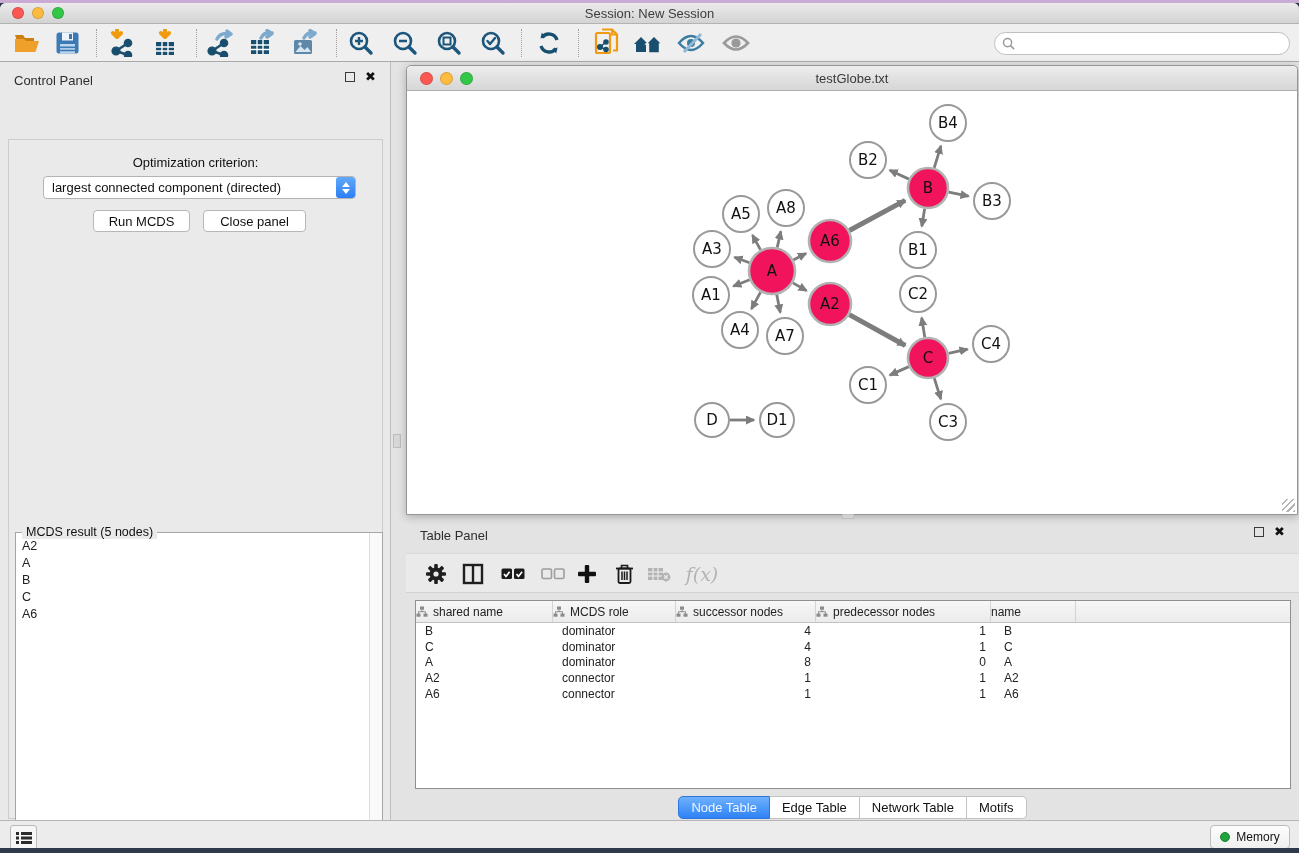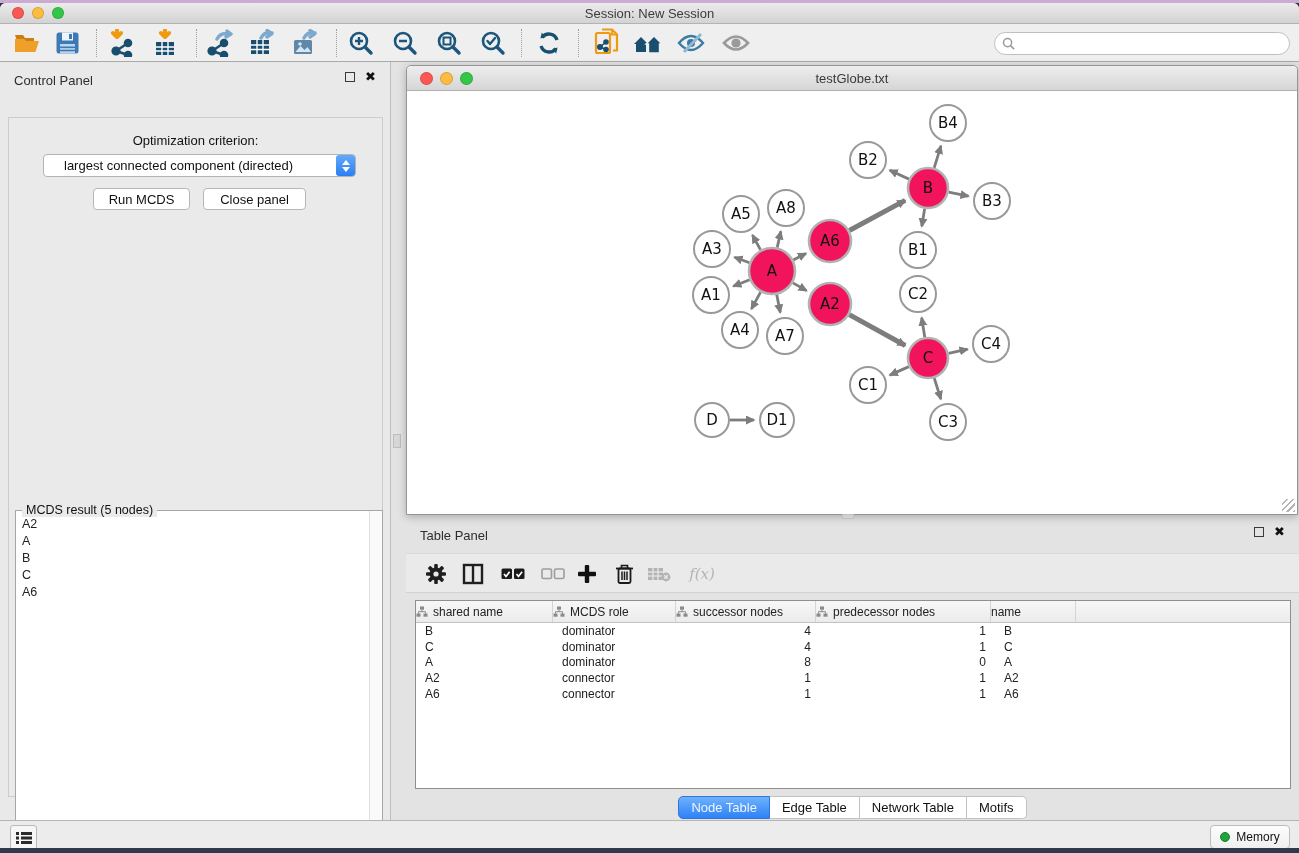--- a/index.html
+++ b/index.html
@@ -36,26 +36,26 @@
   .panel-head { position:absolute; left:14px; top:11px; color:#2e2e2e; }
   .wicons { position:absolute; top:10px; display:flex; gap:10px; align-items:center; }
   .float-ic { width:10px; height:10px; border:1.6px solid #3a3a3a; background:transparent; }
   .close-ic { font-weight:bold; font-size:13px; color:#111; line-height:10px; }
   .cp-tabs { position:absolute; left:78px; top:36px; display:flex; }
   .tabbtn { height:22px; padding:0 13px; background:#fff; border:1px solid #bdbdbd; border-left:none;
             display:flex; align-items:center; font-size:13px; color:#111; }
   .tabbtn:first-child { border-left:1px solid #bdbdbd; border-radius:4px 0 0 4px; }
   .tabbtn:last-child { border-radius:0 4px 4px 0; }
   .tabbtn.active { background:linear-gradient(#6fb1fc,#2e82f6); border-color:#2e76dd; color:#fff; }
-  .cp-body { position:absolute; left:8px; top:55px; width:375px; height:680px; background:#eaeaea;
+  .cp-body { position:absolute; left:8px; top:77px; width:375px; height:680px; background:#eaeaea;
              border:1px solid #cccccc; }
   .crit-label { position:absolute; left:0; right:0; top:15px; text-align:center; color:#111; }
   .selectbox { position:absolute; left:34px; top:36px; width:313px; height:23px; background:#fff;
                border:1px solid #b3b3b3; border-radius:4px; display:flex; align-items:center; }
-  .selectbox .val { flex:1; padding-left:20px; font-size:13px; color:#111; white-space:nowrap; overflow:hidden; }
+  .selectbox .val { flex:1; padding-left:8px; font-size:13px; color:#111; white-space:nowrap; overflow:hidden; }
   .stepper { width:19px; height:21px; margin-right:0px; border-radius:3px; background:linear-gradient(#62a9fb,#2a7ef5);
              display:flex; flex-direction:column; align-items:center; justify-content:center; gap:2px; }
   .stepper .up { width:0; height:0; border-left:4px solid transparent; border-right:4px solid transparent; border-bottom:5px solid #fff; }
   .stepper .dn { width:0; height:0; border-left:4px solid transparent; border-right:4px solid transparent; border-top:5px solid #fff; }
   .btn { position:absolute; height:22px; background:#fff; border:1px solid #b7b7b7; border-radius:4px;
          font-size:13px; color:#111; display:flex; align-items:center; justify-content:center; }
   .mcds-box { position:absolute; left:6px; top:392px; width:368px; height:342px; border:1px solid #a6a6a6; background:#fff; }
   .mcds-legend { position:absolute; left:6px; top:-8px; background:#eaeaea; padding:0 4px; font-size:12.5px; color:#111; }
   .mcds-list { position:absolute; left:1px; top:4px; bottom:1px; right:14px; overflow:hidden; font-size:12.5px; }
   .mcds-list div { padding:1.5px 0 1.5px 5px; }
@@ -78,21 +78,21 @@
   .canvas { position:absolute; left:0; top:25px; width:890px; height:423px; background:#fff; overflow:hidden; }
   .resize-grip { position:absolute; right:2px; bottom:2px; width:13px; height:13px;
      background:repeating-linear-gradient(135deg, transparent 0 3px, #b5b5b5 3px 4.5px); }
 
   
   .table-panel { position:absolute; left:14px; top:458px; width:893px; height:300px; }
   .tp-head { position:absolute; left:14px; top:8px; color:#2e2e2e; }
   .tp-toolbar { position:absolute; left:0px; top:33px; width:893px; height:40px; background:#eaeaea;
                 border-top:1px solid #dadada; border-bottom:1px solid #d2d2d2; }
   .tp-ic { position:absolute; top:6px; width:30px; height:28px; display:flex; align-items:center; justify-content:center; }
-  .fx { font-family:"DejaVu Serif","Liberation Serif",serif; font-style:italic; font-size:15px; color:#b3b3b3; }
+  .fx { font-family:"DejaVu Serif","Liberation Serif",serif; font-style:italic; font-size:19px; color:#b3b3b3; }
   .dtable { position:absolute; left:9px; top:80px; width:876px; height:189px; background:#fff; border:1px solid #8f8f8f; }
   .thead { position:absolute; left:0; top:0; right:0; height:22px; background:linear-gradient(#f7f7f7,#ebebeb);
            border-bottom:1px solid #c3c3c3; display:flex; }
   .th { position:relative; display:flex; align-items:center; justify-content:flex-start; gap:5px;
         font-size:12px; color:#222; border-right:1px solid #d4d4d4; height:100%; }
   .tbody { position:absolute; left:0; top:22px; right:0; bottom:0; font-size:12px; }
   .trow { display:flex; height:15.8px; align-items:center; }
   .td { overflow:hidden; white-space:nowrap; }
   .td.l { padding-left:9px; text-align:left; }
   .td.r { padding-right:5px; text-align:right; }

